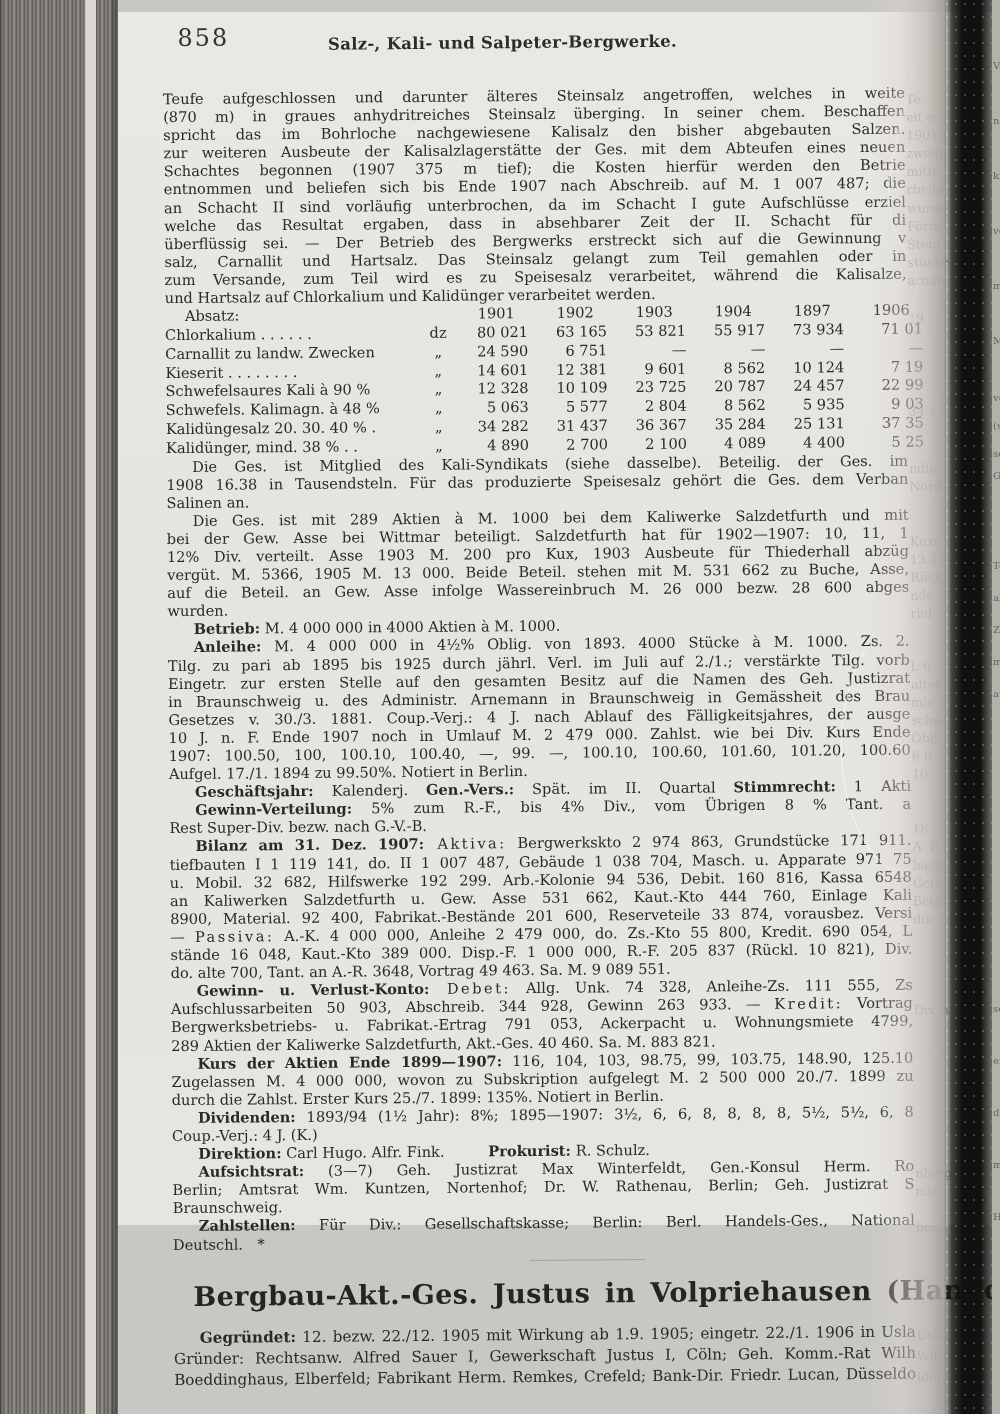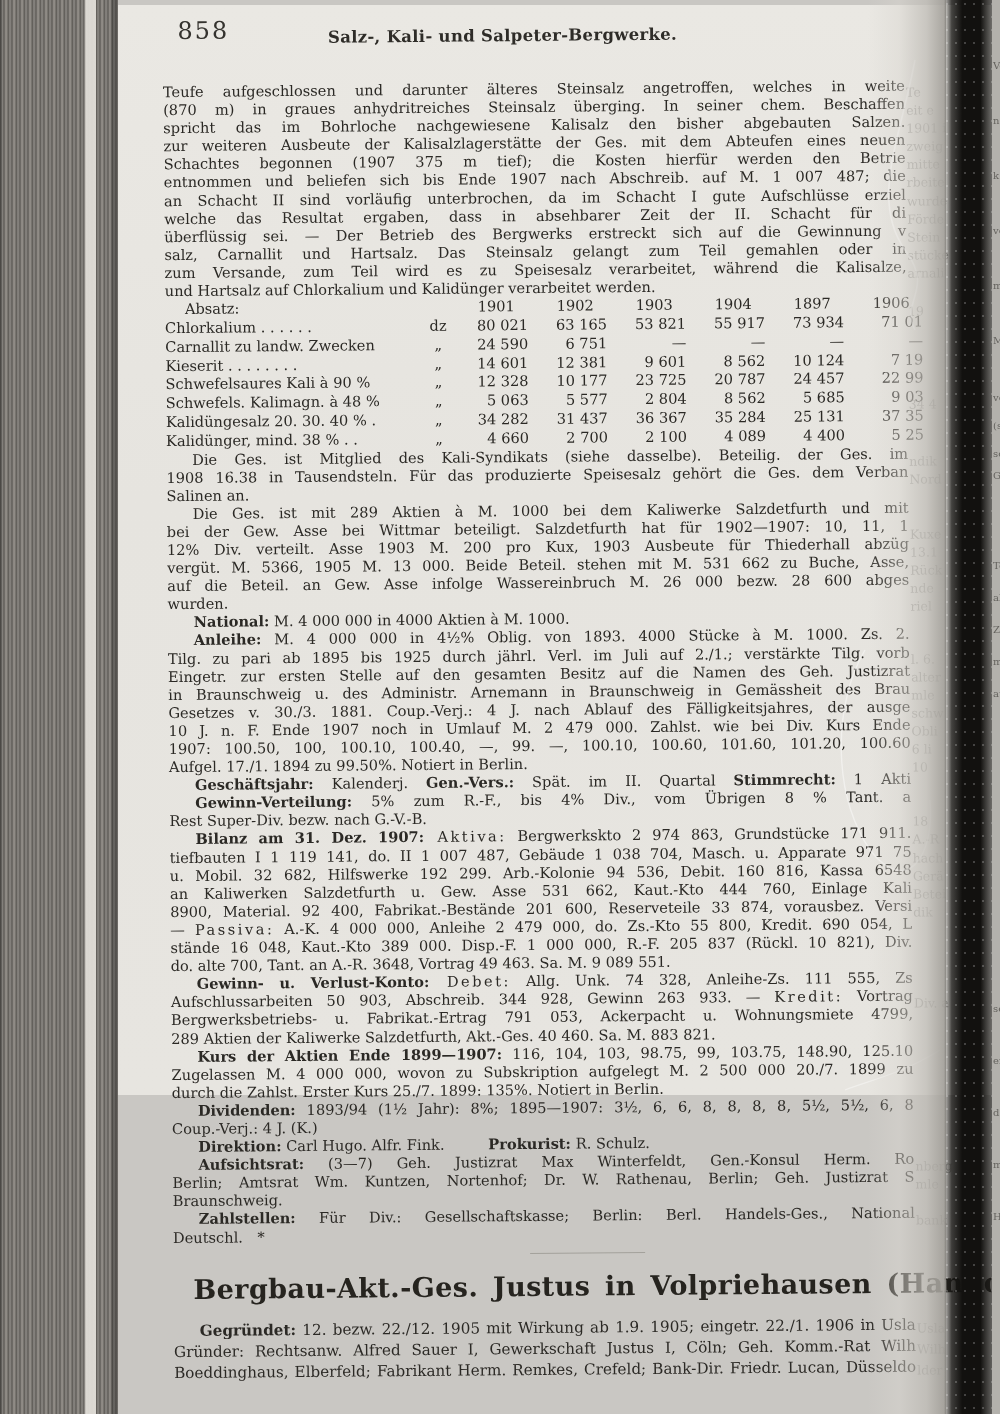--- a/index.html
+++ b/index.html
@@ -3,21 +3,21 @@
 <meta charset="utf-8">
 <style>
   html,body{margin:0;padding:0;}
   body{
     width:1000px;height:1414px;position:relative;overflow:hidden;
     background:#c9c7c3;
     font-family:"DejaVu Serif","Liberation Serif",serif;
   }
   
   #page{
-    position:absolute;left:118px;top:5px;width:882px;height:1090px;
+    position:absolute;left:118px;top:12px;width:882px;height:1213px;
     background:linear-gradient(180deg,#eae8e3 0%,#e6e4df 45%,#e7e5e0 100%);
   }
   #content{
     position:absolute;left:0;top:0;width:882px;height:1414px;
     transform:rotate(-0.5deg);transform-origin:60px 90px;
   }
   .pagenum{
     position:absolute;left:60px;top:12px;
     font-size:24px;letter-spacing:2px;color:#35332f;
   }
@@ -134,67 +134,67 @@
             <span class="tval">12 381</span>
             <span class="tval">9 601</span>
             <span class="tval">8 562</span>
             <span class="tval">10 124</span>
             <span class="tval">7 19</span>
           </div>
           <div class="trow">
             <span class="tlabel">Schwefelsaures Kali à 90 %</span>
             <span class="tunit">„</span>
             <span class="tval">12 328</span>
-            <span class="tval">10 177</span>
+            <span class="tval">10 109</span>
             <span class="tval">23 725</span>
             <span class="tval">20 787</span>
             <span class="tval">24 457</span>
             <span class="tval">22 99</span>
           </div>
           <div class="trow">
             <span class="tlabel">Schwefels. Kalimagn. à 48 %</span>
             <span class="tunit">„</span>
             <span class="tval">5 063</span>
             <span class="tval">5 577</span>
             <span class="tval">2 804</span>
             <span class="tval">8 562</span>
-            <span class="tval">5 685</span>
+            <span class="tval">5 935</span>
             <span class="tval">9 03</span>
           </div>
           <div class="trow">
             <span class="tlabel">Kalidüngesalz 20. 30. 40 %  .</span>
             <span class="tunit">„</span>
             <span class="tval">34 282</span>
             <span class="tval">31 437</span>
             <span class="tval">36 367</span>
             <span class="tval">35 284</span>
             <span class="tval">25 131</span>
             <span class="tval">37 35</span>
           </div>
           <div class="trow">
             <span class="tlabel">Kalidünger, mind. 38 %  .  .</span>
             <span class="tunit">„</span>
-            <span class="tval">4 660</span>
+            <span class="tval">4 890</span>
             <span class="tval">2 700</span>
             <span class="tval">2 100</span>
             <span class="tval">4 089</span>
             <span class="tval">4 400</span>
             <span class="tval">5 25</span>
           </div>
         </div>
         <div class="line j ind"><span>Die Ges. ist Mitglied des Kali-Syndikats (siehe dasselbe). Beteilig. der Ges. im</span></div>
         <div class="line j"><span>1908 16.38 in Tausendsteln. Für das produzierte Speisesalz gehört die Ges. dem Verban</span></div>
         <div class="line"><span>Salinen an.</span></div>
         <div class="line j ind"><span>Die Ges. ist mit 289 Aktien à M. 1000 bei dem Kaliwerke Salzdetfurth und mit</span></div>
         <div class="line j"><span>bei der Gew. Asse bei Wittmar beteiligt. Salzdetfurth hat für 1902—1907: 10, 11, 1</span></div>
         <div class="line j"><span>12% Div. verteilt. Asse 1903 M. 200 pro Kux, 1903 Ausbeute für Thiederhall abzüg</span></div>
         <div class="line j"><span>vergüt. M. 5366, 1905 M. 13 000. Beide Beteil. stehen mit M. 531 662 zu Buche, Asse,</span></div>
         <div class="line j"><span>auf die Beteil. an Gew. Asse infolge Wassereinbruch M. 26 000 bezw. 28 600 abges</span></div>
         <div class="line"><span>wurden.</span></div>
-        <div class="line ind"><span class="bold">National:</span><span> M. 4 000 000 in 4000 Aktien à M. 1000.</span></div>
+        <div class="line ind"><span class="bold">Betrieb:</span><span> M. 4 000 000 in 4000 Aktien à M. 1000.</span></div>
         <div class="line j ind"><span class="bold">Anleihe:</span><span> M. 4 000 000 in 4½% Oblig. von 1893. 4000 Stücke à M. 1000. Zs. 2.</span></div>
         <div class="line j"><span>Tilg. zu pari ab 1895 bis 1925 durch jährl. Verl. im Juli auf 2./1.; verstärkte Tilg. vorb</span></div>
         <div class="line j"><span>Eingetr. zur ersten Stelle auf den gesamten Besitz auf die Namen des Geh. Justizrat</span></div>
         <div class="line j"><span>in Braunschweig u. des Administr. Arnemann in Braunschweig in Gemässheit des Brau</span></div>
         <div class="line j"><span>Gesetzes v. 30./3. 1881. Coup.-Verj.: 4 J. nach Ablauf des Fälligkeitsjahres, der ausge</span></div>
         <div class="line j"><span>10 J. n. F. Ende 1907 noch in Umlauf M. 2 479 000. Zahlst. wie bei Div. Kurs Ende</span></div>
         <div class="line j"><span>1907: 100.50, 100, 100.10, 100.40, —, 99. —, 100.10, 100.60, 101.60, 101.20, 100.60</span></div>
         <div class="line"><span>Aufgel. 17./1. 1894 zu 99.50%. Notiert in Berlin.</span></div>
         <div class="line j ind"><span class="bold">Geschäftsjahr:</span><span> Kalenderj. </span><span class="bold">Gen.-Vers.:</span><span> Spät. im II. Quartal </span><span class="bold">Stimmrecht:</span><span> 1 Akti</span></div>
         <div class="line j ind"><span class="bold">Gewinn-Verteilung:</span><span> 5% zum R.-F., bis 4% Div., vom Übrigen 8 % Tant. a</span></div>

